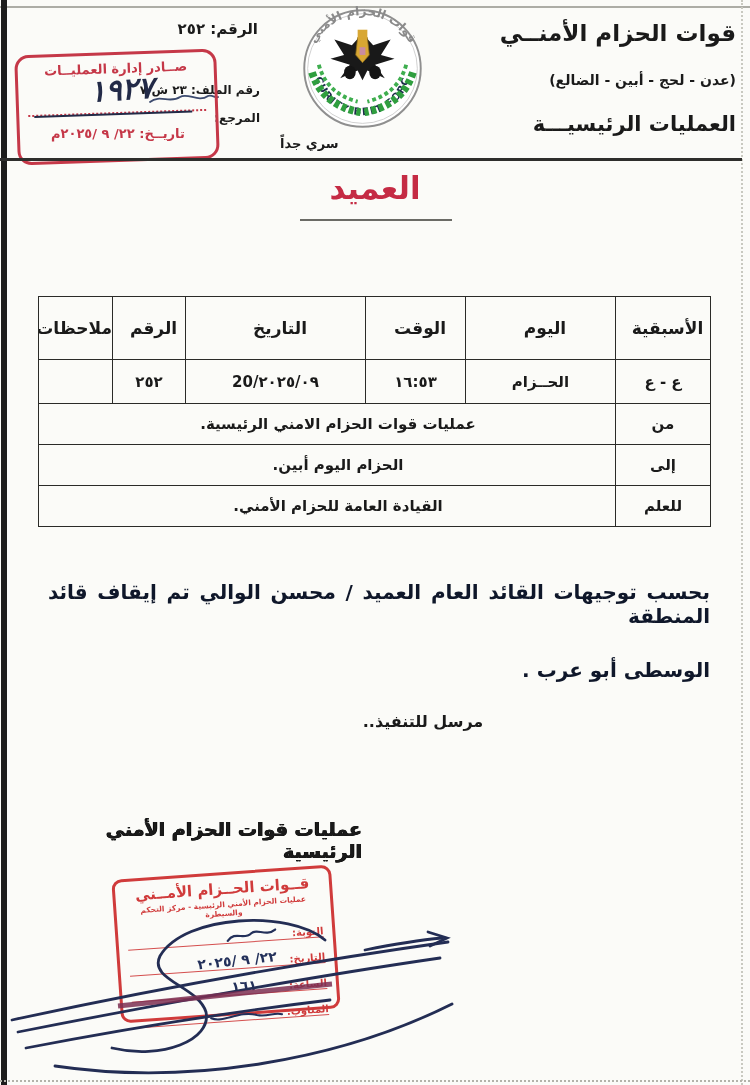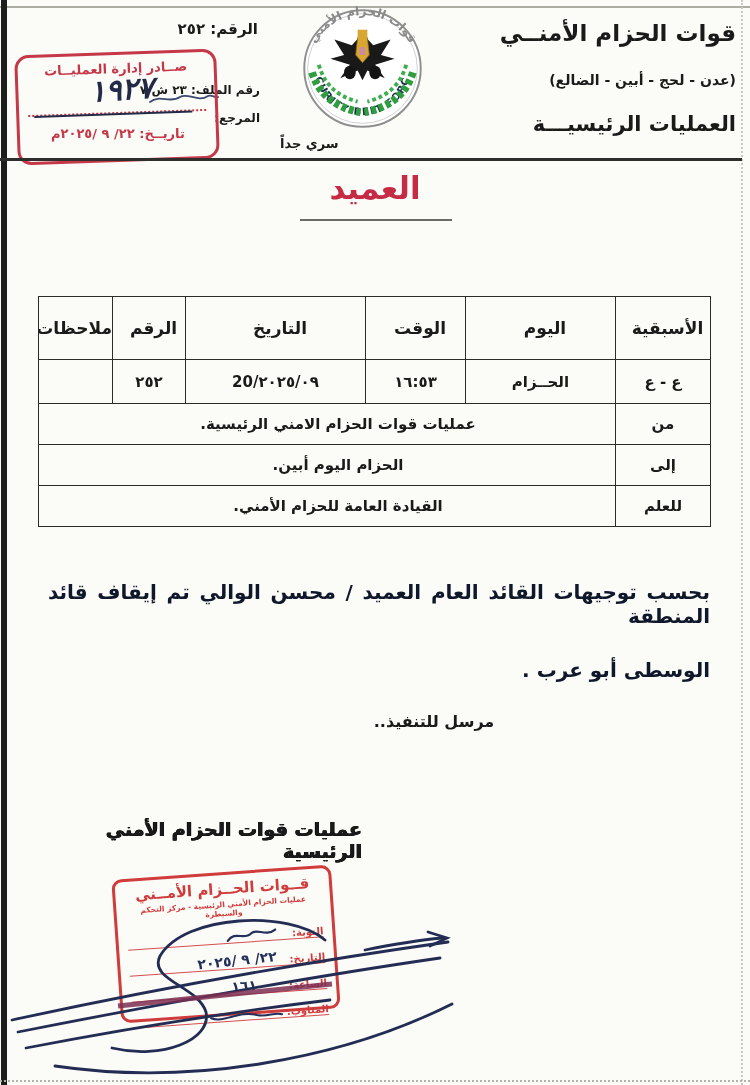--- a/index.html
+++ b/index.html
@@ -55,21 +55,21 @@
   tr.vals td{height:43px;font-size:15px;}
   tr.lblrow td{height:40px;font-size:15px;}
   tr.lblrow td.val{padding-right:14px;padding-left:36px;}
 
   
   .body-text{position:absolute;top:560px;left:48px;right:40px;direction:rtl;
              font-size:20px;font-weight:bold;color:#0f172a;margin-top:20px;}
   .body-line1{text-align:justify;text-align-last:justify;-moz-text-align-last:justify;}
   .body-line2{margin-top:30px;text-align:right;}
 
-  .dispatch{position:absolute;top:712px;left:349px;width:170px;text-align:center;
+  .dispatch{position:absolute;top:712px;left:338px;width:170px;text-align:center;
             font-size:16px;font-weight:bold;direction:rtl;}
 
   .sig-title{position:absolute;top:818px;left:34px;width:328px;text-align:right;
              font-size:19px;font-weight:bold;direction:rtl;
              text-shadow:0.45px 0 #000,-0.45px 0 #000;}
 
   
   .op-stamp{position:absolute;top:872px;left:116px;width:220px;height:144px;
     border:3.5px solid #d03b3b;border-radius:10px;transform:rotate(-4deg);
     color:#d03b3b;direction:rtl;box-sizing:border-box;padding:5px 9px;}

